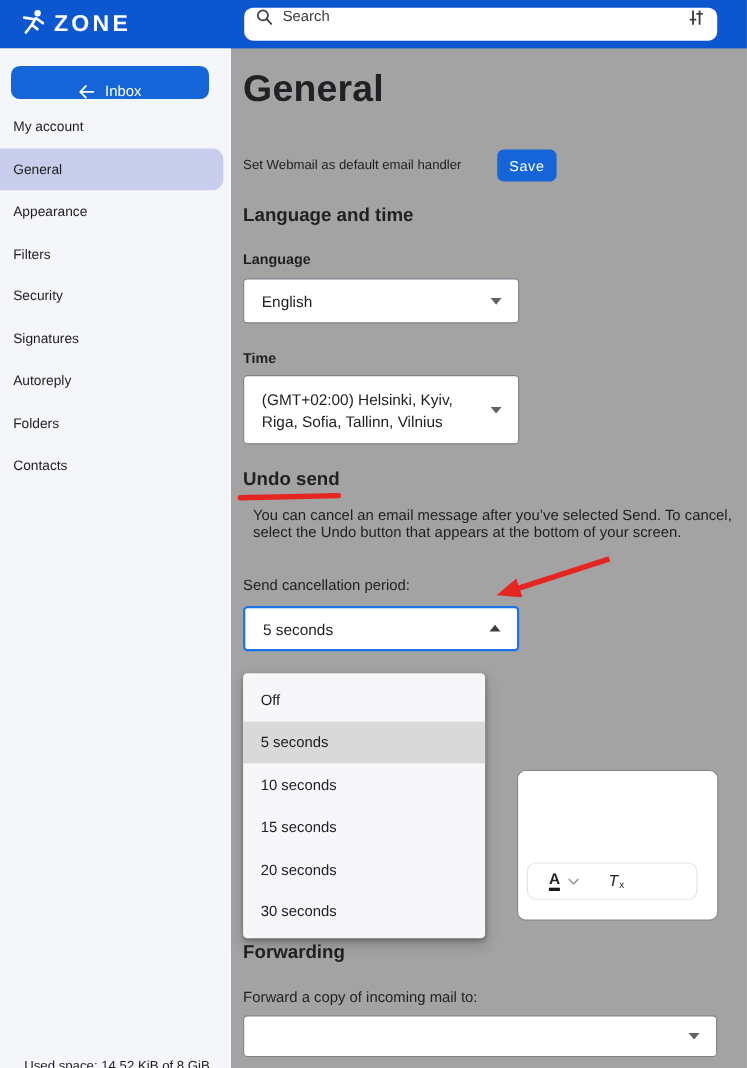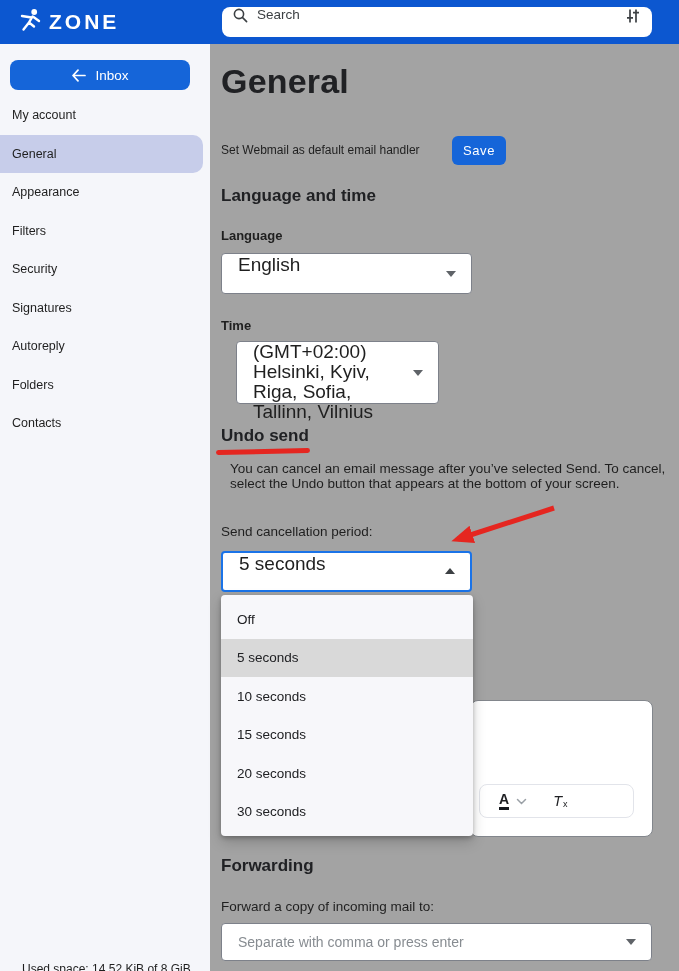--- a/index.html
+++ b/index.html
@@ -31,21 +31,21 @@
   .searchbar input{
     flex:1;border:none;outline:none;background:transparent;font-family:inherit;
     font-size:13.5px;color:#202124;
   }
   .searchbar input::placeholder{color:#3c4043;}
   
   #sidebar{position:absolute;left:0;top:44px;width:210px;height:927px;background:var(--sidebar-bg);}
   .inbox-btn{
     position:absolute;left:10px;top:16px;width:180px;height:30px;border:none;border-radius:8px;
     background:var(--button-blue);color:#fff;font-family:inherit;font-size:13.5px;font-weight:500;
-    display:flex;align-items:center;justify-content:center;gap:9px;cursor:pointer;
+    display:flex;align-items:flex-end;justify-content:center;gap:9px;cursor:pointer;
   }
   #sidebar-list{position:absolute;left:0;top:52px;width:210px;}
   .nav-item{
     height:38.5px;line-height:38.5px;padding-left:12px;font-size:12.5px;color:var(--text-dark);
     cursor:pointer;white-space:nowrap;
   }
   .nav-item.selected{background:var(--selected-nav-bg);width:203px;border-radius:0 10px 10px 0;}
   .used-space{position:absolute;left:22px;top:918px;font-size:12px;color:var(--text-dark);white-space:nowrap;}
   
   .abs{position:absolute;}
@@ -53,39 +53,39 @@
   #handler-label{left:221px;top:143px;font-size:12px;}
   .save-btn{
     left:452px;top:136px;width:54px;height:29px;border:none;border-radius:6px;background:var(--button-blue);
     color:#fff;font-family:inherit;font-size:13px;font-weight:500;letter-spacing:.6px;cursor:pointer;
   }
   .section-h2{font-size:17px;font-weight:bold;color:#202124;}
   .field-label-bold{font-size:13px;font-weight:bold;}
   .field-label{font-size:13.5px;}
   .select{
     background:#fff;border:1px solid var(--border-gray);border-radius:4px;
-    display:flex;padding:0 34px 0 16px;font-size:19px;color:var(--text-dark);
+    display:flex;align-items:center;padding:0 34px 0 16px;font-size:14px;color:var(--text-dark);
     cursor:pointer;
   }
   .select .caret,.input-box .caret{
     position:absolute;right:15px;top:50%;margin-top:-3px;width:0;height:0;
     border-left:5.5px solid transparent;border-right:5.5px solid transparent;border-top:6px solid #5f6368;
   }
   .select .caret.up{margin-top:-4px;border-top:none;border-bottom:6px solid #3c4043;}
   #language-select{left:221px;top:253px;width:251px;height:41px;}
-  #time-select{left:236px;top:341px;width:203px;height:63px;line-height:20px;}
+  #time-select{left:221px;top:341px;width:251px;height:63px;line-height:20px;}
   #period-select{left:221px;top:551px;width:251px;height:41px;border:2px solid var(--focus-blue);z-index:10;}
   .red-underline{
     left:216px;top:449px;width:94px;height:5px;background:var(--annotation-red);
     border-radius:3px;transform:rotate(-1.2deg);z-index:5;
   }
   #undo-desc{left:230px;top:461px;width:447px;font-size:13.5px;line-height:15px;color:var(--text-dark);}
   
   #dropdown-menu{
-    left:221px;top:595px;width:252px;padding:5px 0;background:var(--menu-bg);border-radius:4px;
+    left:221px;top:612px;width:220px;padding:5px 0;background:var(--menu-bg);border-radius:4px;
     box-shadow:0 2px 4px rgba(0,0,0,.25),0 6px 14px rgba(0,0,0,.18);z-index:30;
   }
   .menu-item{height:38.5px;display:flex;align-items:center;padding-left:16px;font-size:13.5px;color:#202124;cursor:pointer;}
   .menu-item.selected{background:var(--menu-selected-bg);}
   
   #signature-box{left:470px;top:700px;width:183px;height:137px;background:#fff;border:1px solid #82868c;border-radius:8px;z-index:1;}
   #signature-toolbar{
     position:absolute;left:8px;top:83px;width:155px;height:34px;background:#fff;border:1px solid #e2e4ea;
     border-radius:8px;display:flex;align-items:center;padding-left:19px;
   }
@@ -206,21 +206,20 @@
       <span class="tx-icon">
         <span>T</span>
         <span class="sub-x">x</span>
       </span>
     </div>
   </div>
 
   <h2 class="abs section-h2" id="forwarding-h2">Forwarding</h2>
   <div class="abs field-label" id="forward-label">Forward a copy of incoming mail to:</div>
   <div class="abs input-box">
-    <input type="text" placeholder="Separate with comma or press enter" style="">
     <i class="caret"></i>
   </div>
 
   <svg class="abs" id="annotation-arrow" width="130" height="52" viewBox="0 0 130 52">
     <defs>
       <marker id="arrow-head" markerUnits="userSpaceOnUse" markerWidth="24" markerHeight="20" refX="15" refY="9" orient="auto">
         <path d="M0 0 L22 9 L0 18 Z" fill="#e52620"></path>
       </marker>
     </defs>
     <line x1="116" y1="12" x2="20" y2="43" stroke="#e52620" stroke-width="5" marker-end="url(#arrow-head)"></line>

